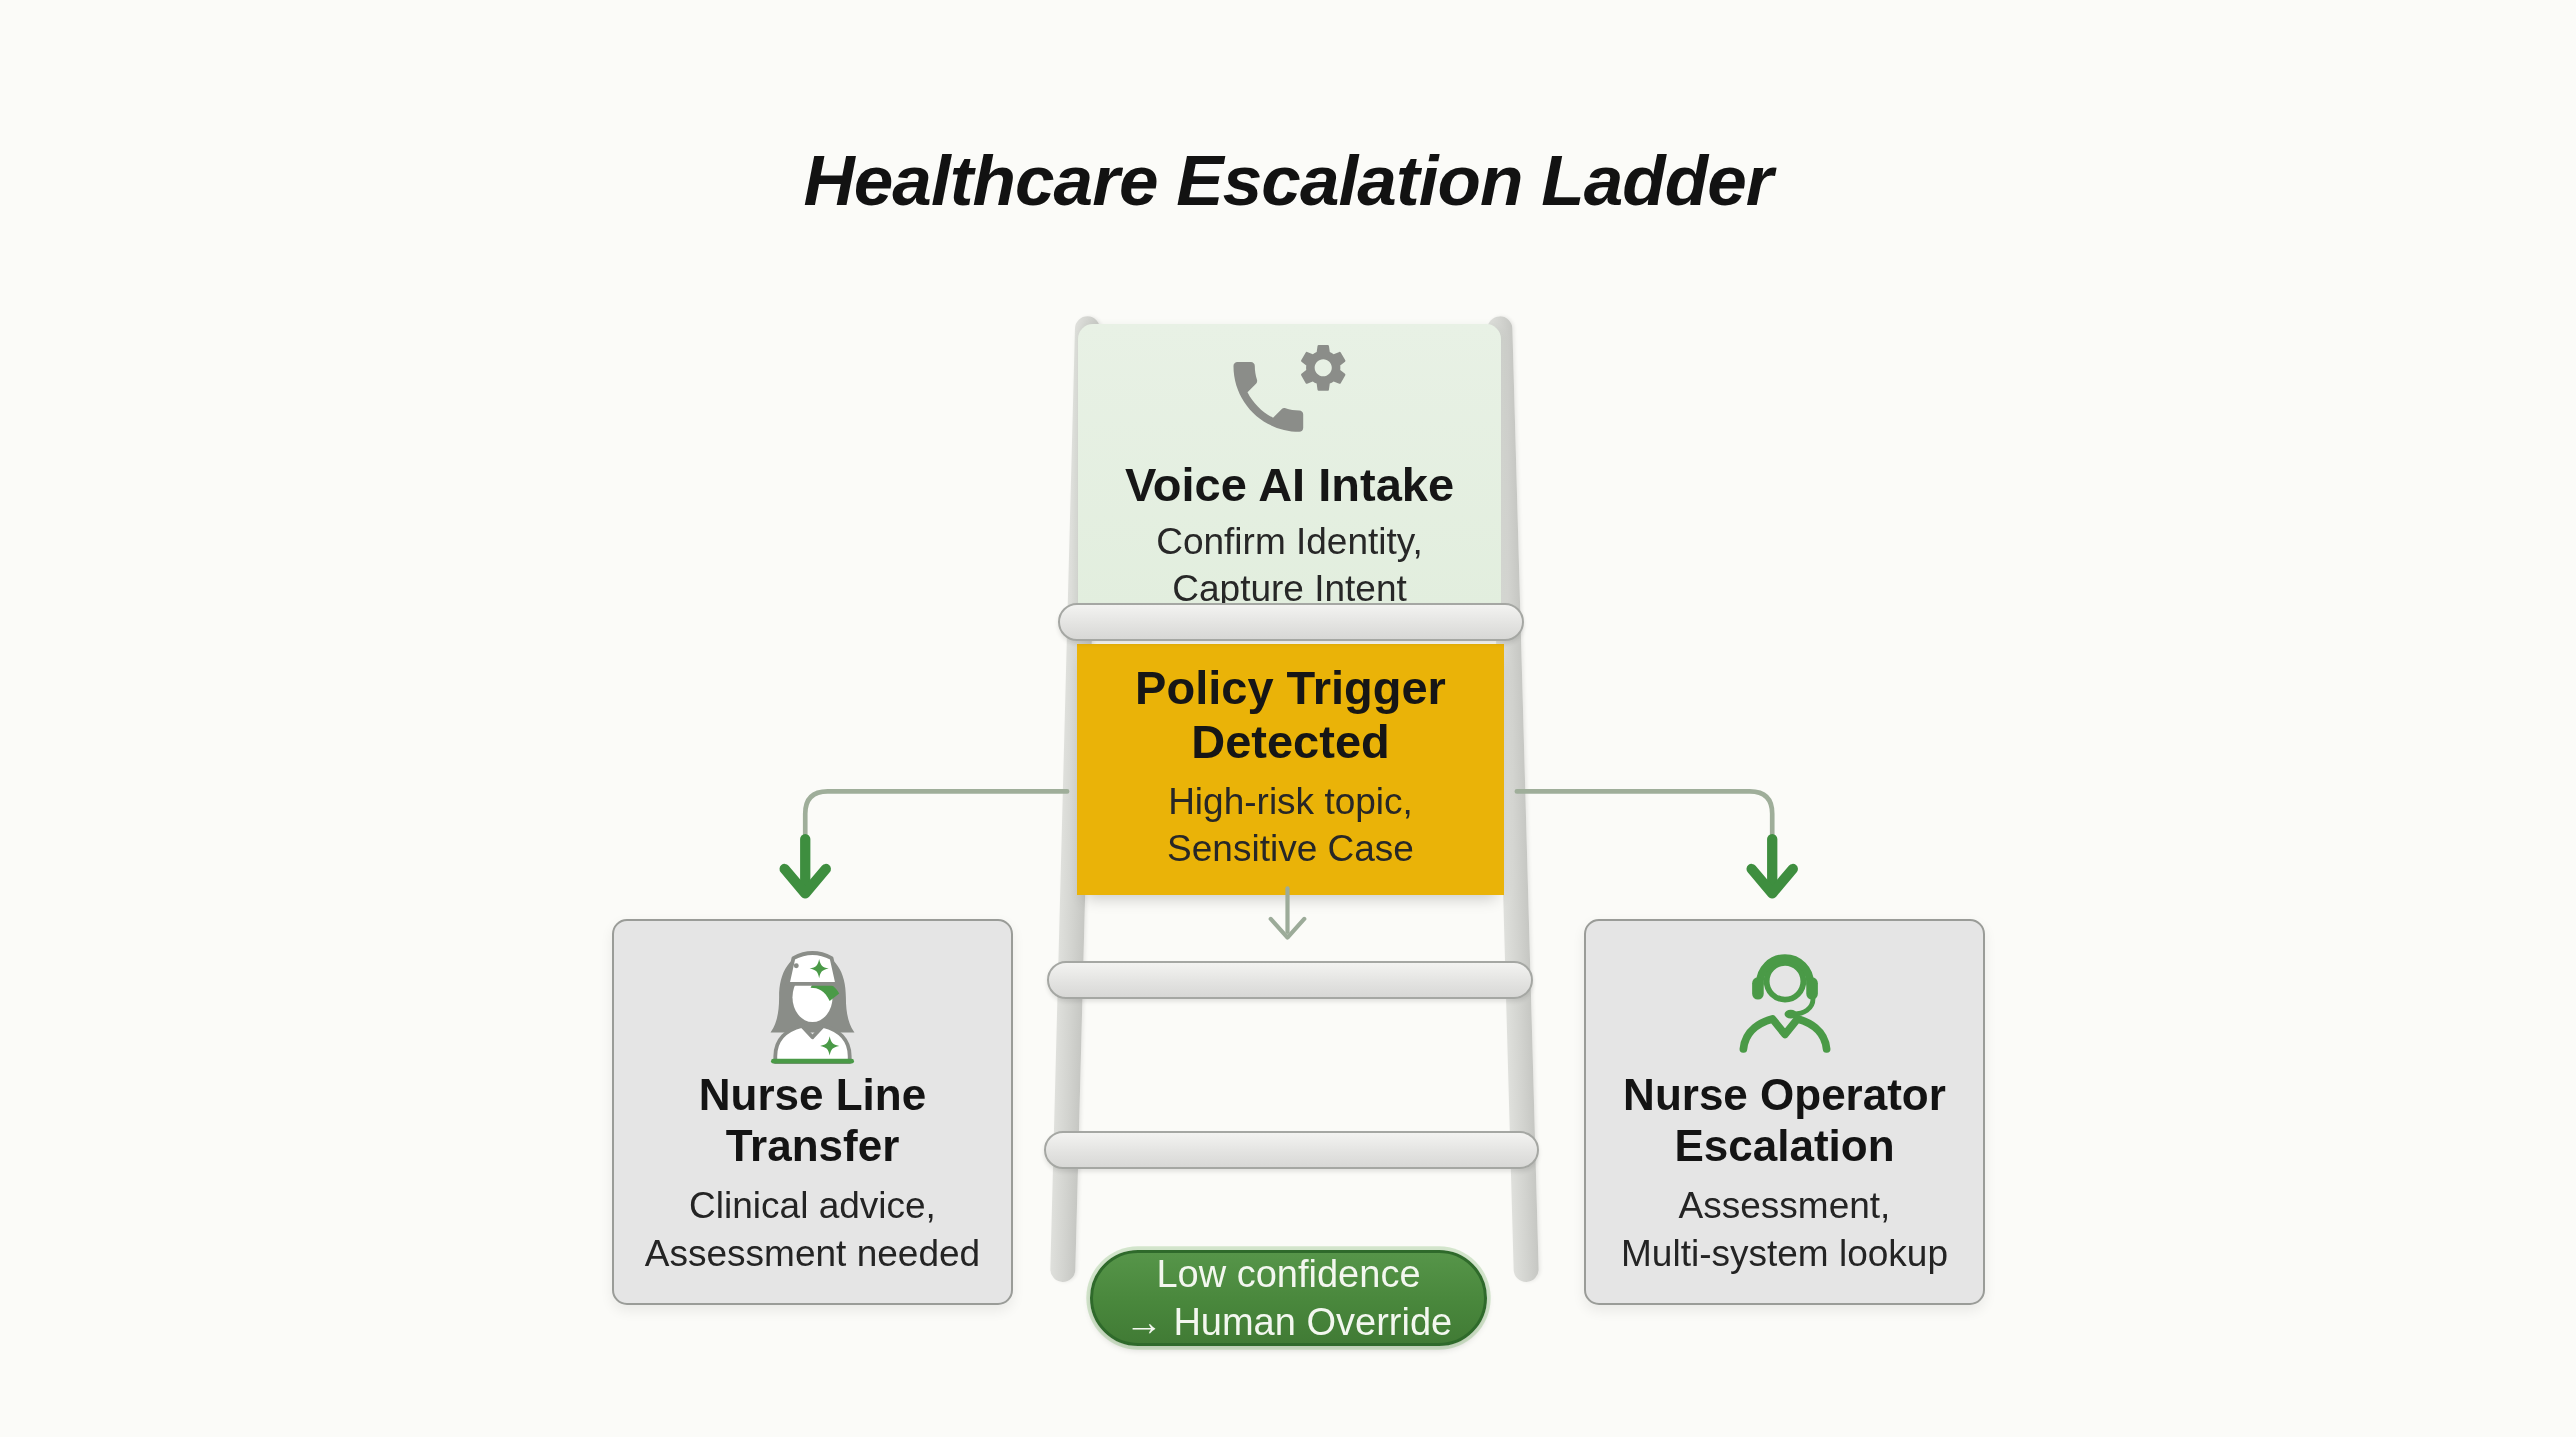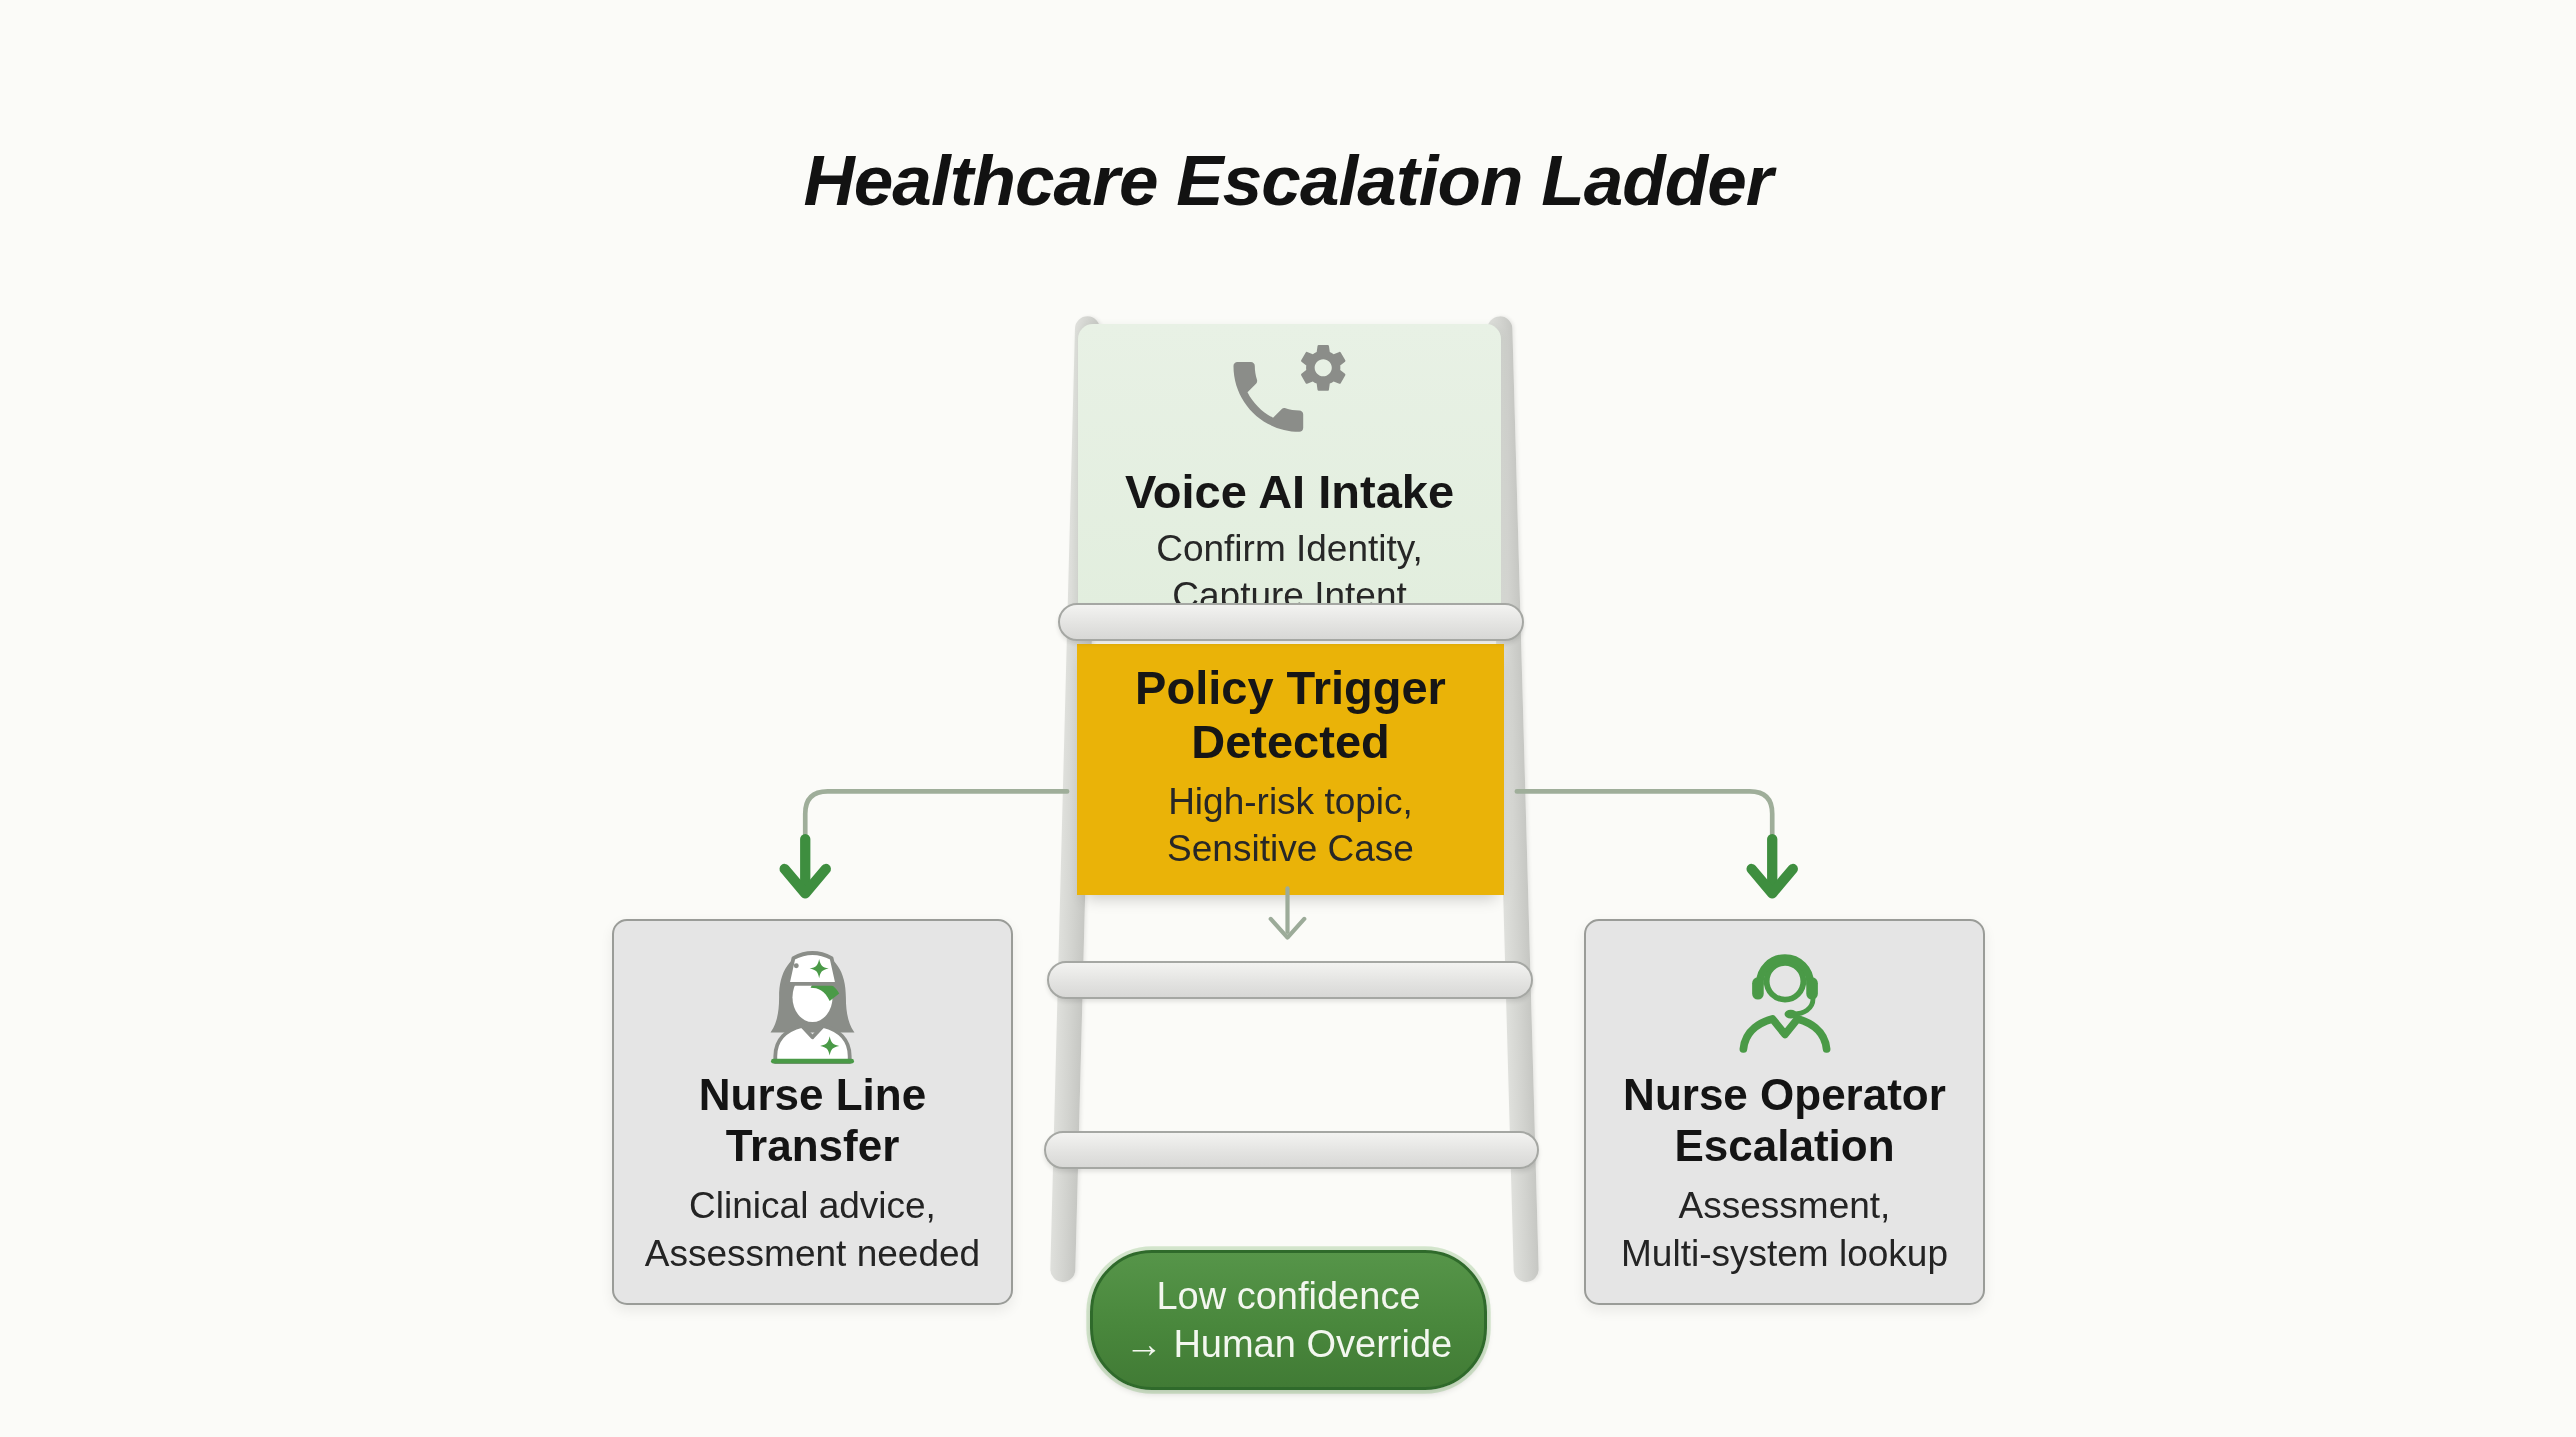--- a/index.html
+++ b/index.html
@@ -33,42 +33,42 @@
     background:linear-gradient(180deg,#e8f1e5 0%,#e2eede 100%);
     border-radius:15px 15px 0 0;box-shadow:0 1.9px 7.5px rgba(90,130,90,0.10);
   }
   .panel-policy{
     left:1077px;top:644px;width:427px;height:251px;background:#eab308;
     box-shadow:0 11.2px 15px -7.5px rgba(0,0,0,0.20);
   }
   .step-title{font-size:47px;font-weight:700;line-height:54px;color:#161616;}
   .step-sub{font-size:37px;line-height:47px;color:#272727;}
   .panel-intake .icon-wrap{margin-top:15px;height:105px;}
-  .panel-intake .step-title{margin-top:21px;}
+  .panel-intake .step-title{margin-top:14px;}
   .panel-intake .step-sub{margin-top:5.6px;}
   .panel-policy .step-title{margin-top:17px;}
   .panel-policy .step-sub{margin-top:9.4px;}
   
   .connector{position:absolute;z-index:1;}
   .mid-arrow{position:absolute;left:1254px;top:885px;z-index:4;}
   
   .side-card{
     position:absolute;top:919px;width:397px;height:382px;background:#e5e5e5;
     border:2.8px solid #9a9c98;border-radius:15px;z-index:5;
     box-shadow:0 5.6px 13px rgba(0,0,0,0.07);
     display:flex;flex-direction:column;align-items:center;text-align:center;
   }
   .card-left{left:612px;}
   .card-right{left:1584px;}
   .side-card .icon-wrap{margin-top:17px;height:127px;display:flex;align-items:center;justify-content:center;}
   .card-title{font-size:44px;font-weight:700;line-height:51px;color:#141414;margin-top:3.7px;}
   .card-sub{font-size:37px;line-height:48px;color:#242424;margin-top:11.2px;}
   
   .override-badge{
-    position:absolute;left:1090px;top:1250px;width:397px;height:140px;z-index:5;
+    position:absolute;left:1090px;top:1250px;width:397px;height:96px;z-index:5;
     background:linear-gradient(180deg,#569549 0%,#49873c 55%,#417b35 100%);
     border:3.7px solid #2f6a2b;border-radius:62px;box-sizing:border-box;
     box-shadow:0 0 0 3.7px rgba(110,175,95,0.28),0 3.7px 7.5px rgba(0,0,0,0.15);
     display:flex;flex-direction:column;align-items:center;justify-content:center;text-align:center;
   }
   .badge-line{font-size:38px;line-height:48px;color:#f3f7ef;font-weight:400;}
   .line{display:block;}
 </style>
 </head>
 <body>

